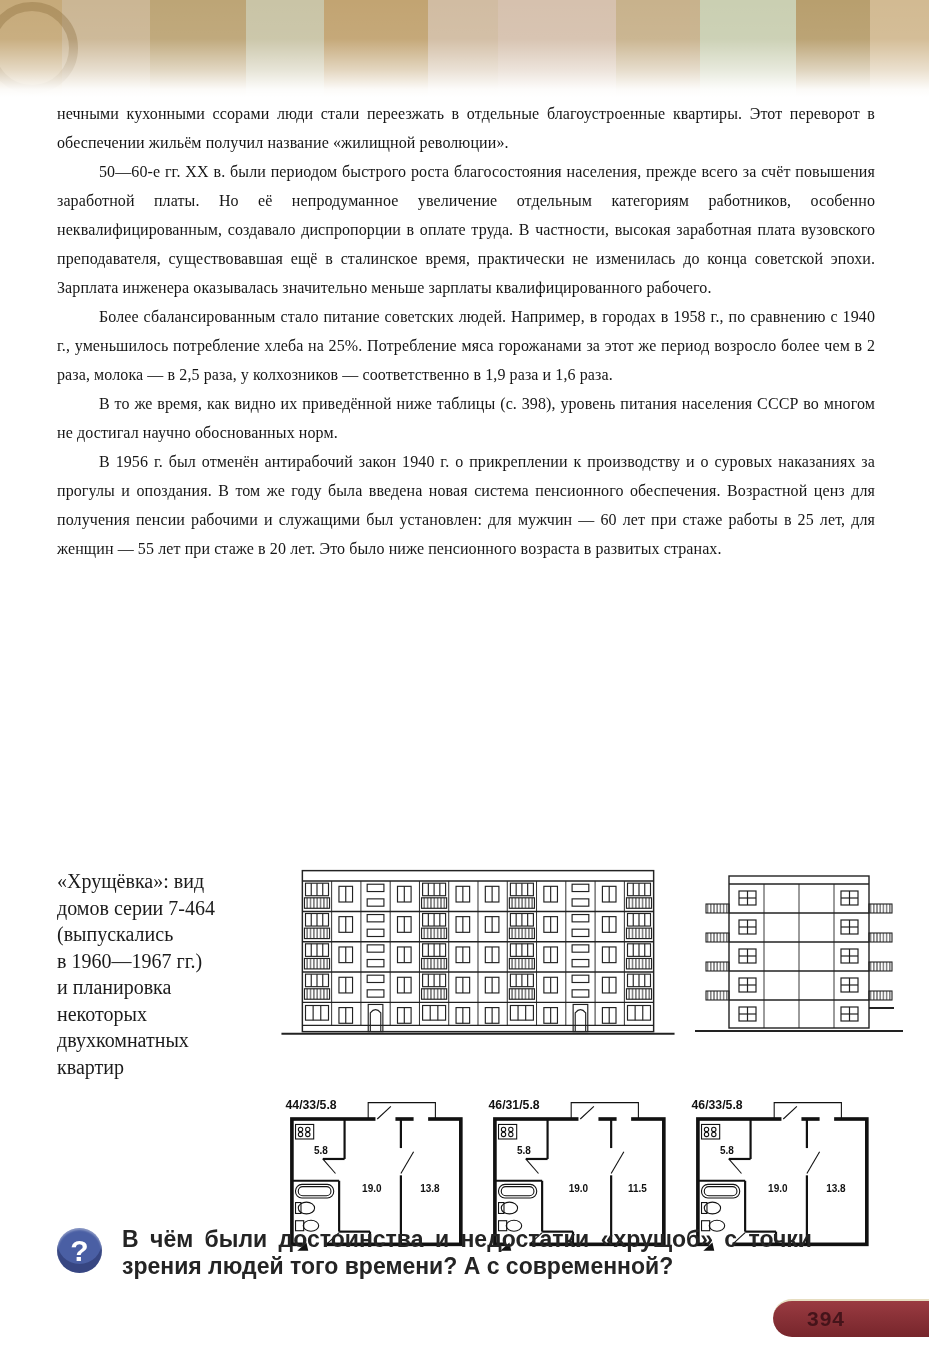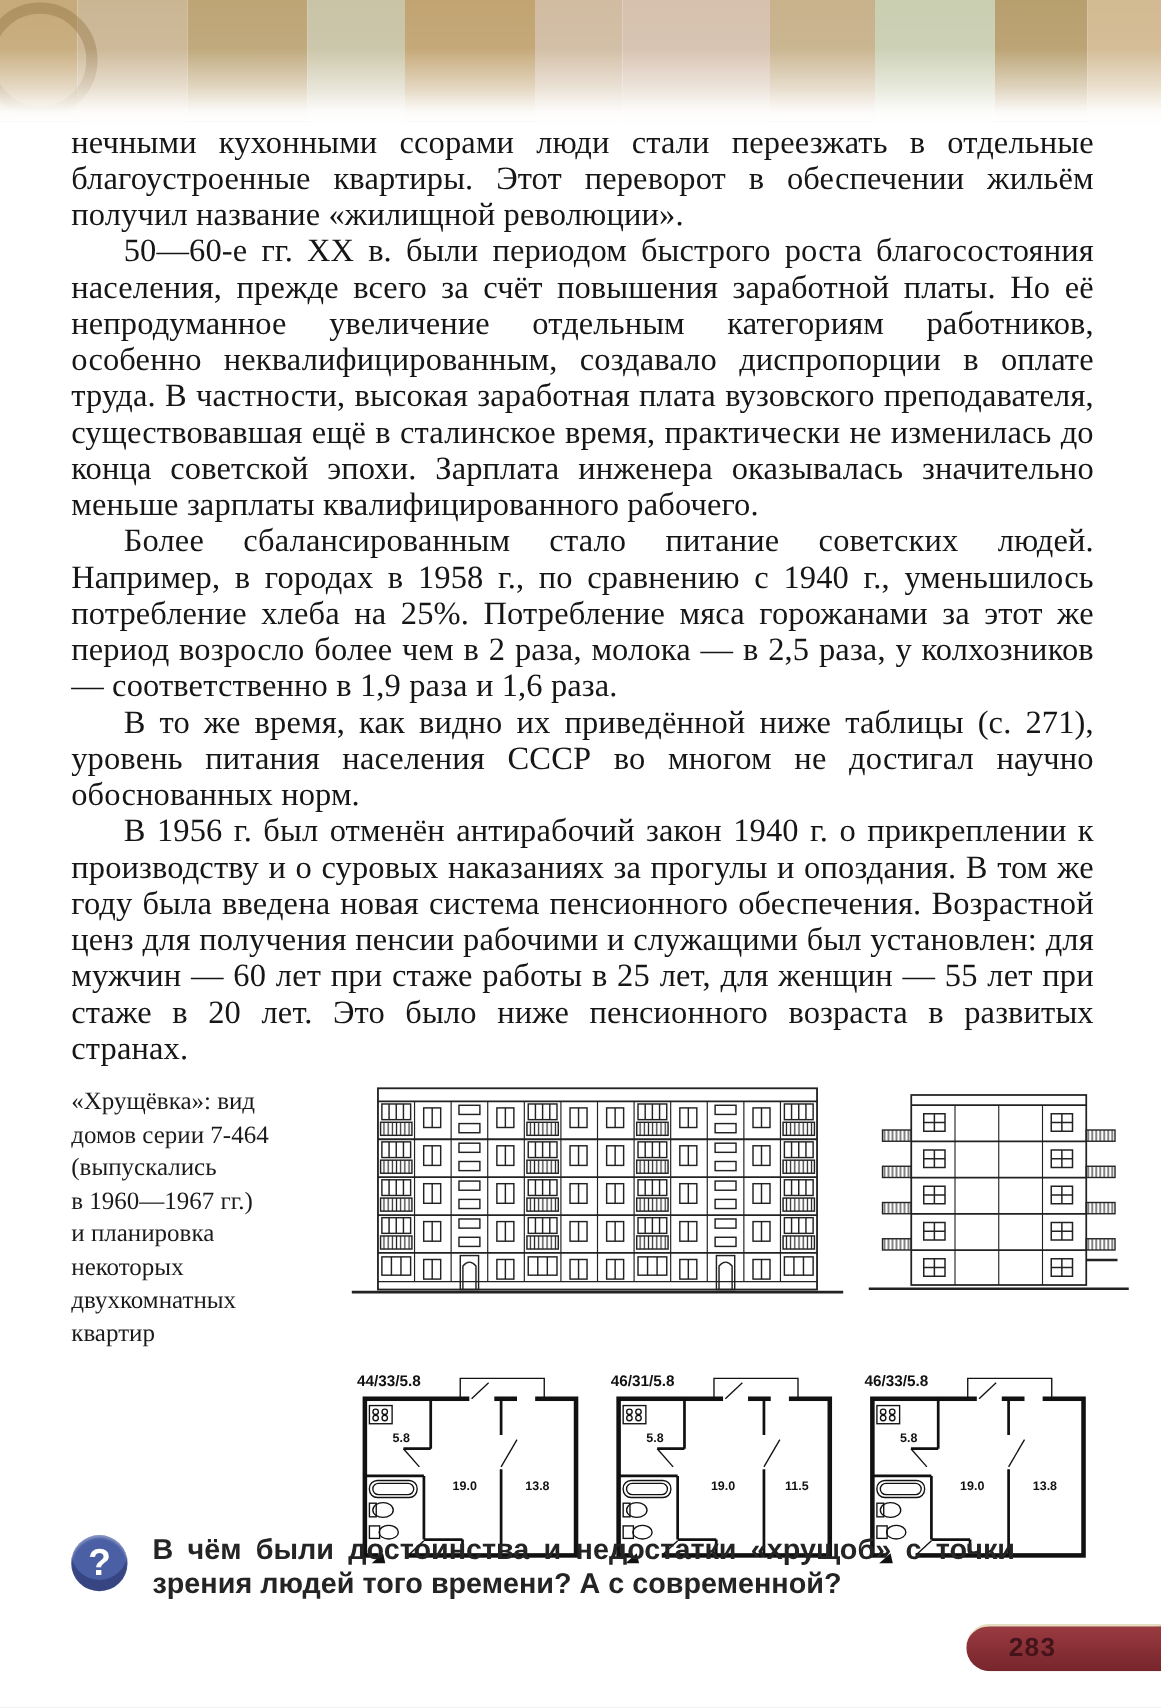--- a/index.html
+++ b/index.html
@@ -23,21 +23,21 @@
   }
   .collage-fade{
     position:absolute;inset:0;
     background:linear-gradient(to bottom, rgba(255,255,255,0) 0%,
       rgba(255,255,255,.05) 40%, rgba(255,255,255,.55) 72%,
       rgba(255,255,255,.95) 92%, #fff 100%);
   }
   
   .article{
     position:absolute;top:99px;left:57px;width:818px;
-    font-size:26px;line-height:29px;text-align:justify;letter-spacing:.1px;
+    font-size:16px;line-height:29px;text-align:justify;letter-spacing:.1px;
   }
   .article p{margin:0;text-indent:42px;}
   .article p.cont{text-indent:0;}
   
   .figure{position:absolute;top:856px;left:57px;width:818px;}
   .fig-top{display:flex;align-items:flex-start;}
   .fig-caption{
     width:222px;flex:0 0 222px;padding-top:12px;
     font-size:20px;line-height:26.5px;white-space:pre-line;color:#1b1b1b;
   }
@@ -92,21 +92,21 @@
     <div class="blk" style="width:74px;background:#b89f6e;"></div>
     <div class="blk grid-p" style="width:59px;background:#d2ba92;"></div>
     <div class="collage-circle"></div>
     <div class="collage-fade"></div>
   </div>
 
   <div class="article">
     <p class="cont">нечными кухонными ссорами люди стали переезжать в отдельные благоустроенные квартиры. Этот переворот в обеспечении жильём получил название «жилищной революции».</p>
     <p>50—60-е гг. XX в. были периодом быстрого роста благосостояния населения, прежде всего за счёт повышения заработной платы. Но её непродуманное увеличение отдельным категориям работников, особенно  неквалифицированным, создавало диспропорции в оплате труда. В частности, высокая заработная плата вузовского преподавателя, существовавшая ещё в сталинское время, практически не изменилась до конца советской эпохи. Зарплата инженера оказывалась значительно меньше зарплаты квалифицированного рабочего.</p>
     <p>Более сбалансированным стало питание советских людей. Например, в городах в 1958 г., по сравнению с 1940 г., уменьшилось потребление хлеба на 25%. Потребление мяса горожанами за этот же период возросло более чем в 2 раза, молока — в 2,5 раза, у колхозников — соответственно в 1,9 раза и 1,6 раза.</p>
-    <p>В то же время, как видно их приведённой ниже таблицы (с. 271), уровень питания населения СССР во многом не достигал научно обоснованных норм.</p>
+    <p>В то же время, как видно их приведённой ниже таблицы (с. 398), уровень питания населения СССР во многом не достигал научно обоснованных норм.</p>
     <p>В 1956 г. был отменён антирабочий закон 1940 г. о прикреплении к производству и о суровых наказаниях за прогулы и опоздания. В том же году была введена новая система пенсионного обеспечения. Возрастной ценз для получения пенсии рабочими и служащими был установлен: для мужчин — 60 лет при стаже работы в 25 лет, для женщин — 55 лет при стаже в 20 лет. Это было ниже пенсионного возраста в развитых странах.</p>
   </div>
 
   <div class="figure">
     <div class="fig-top">
       <div class="fig-caption">«Хрущёвка»: вид
 домов серии 7-464
 (выпускались
 в 1960—1967 гг.)
 и планировка
@@ -385,16 +385,16 @@
   </div>
 
   <div class="question">
     <div class="q-icon">
       <span>?</span>
     </div>
     <p class="q-text">В чём были достоинства и недостатки «хрущоб» с точки зрения людей того времени? А с современной?</p>
   </div>
 
   <div class="page-badge">
-    <span>283</span>
+    <span>394</span>
   </div>
 
 </div>
 
 </body></html>

